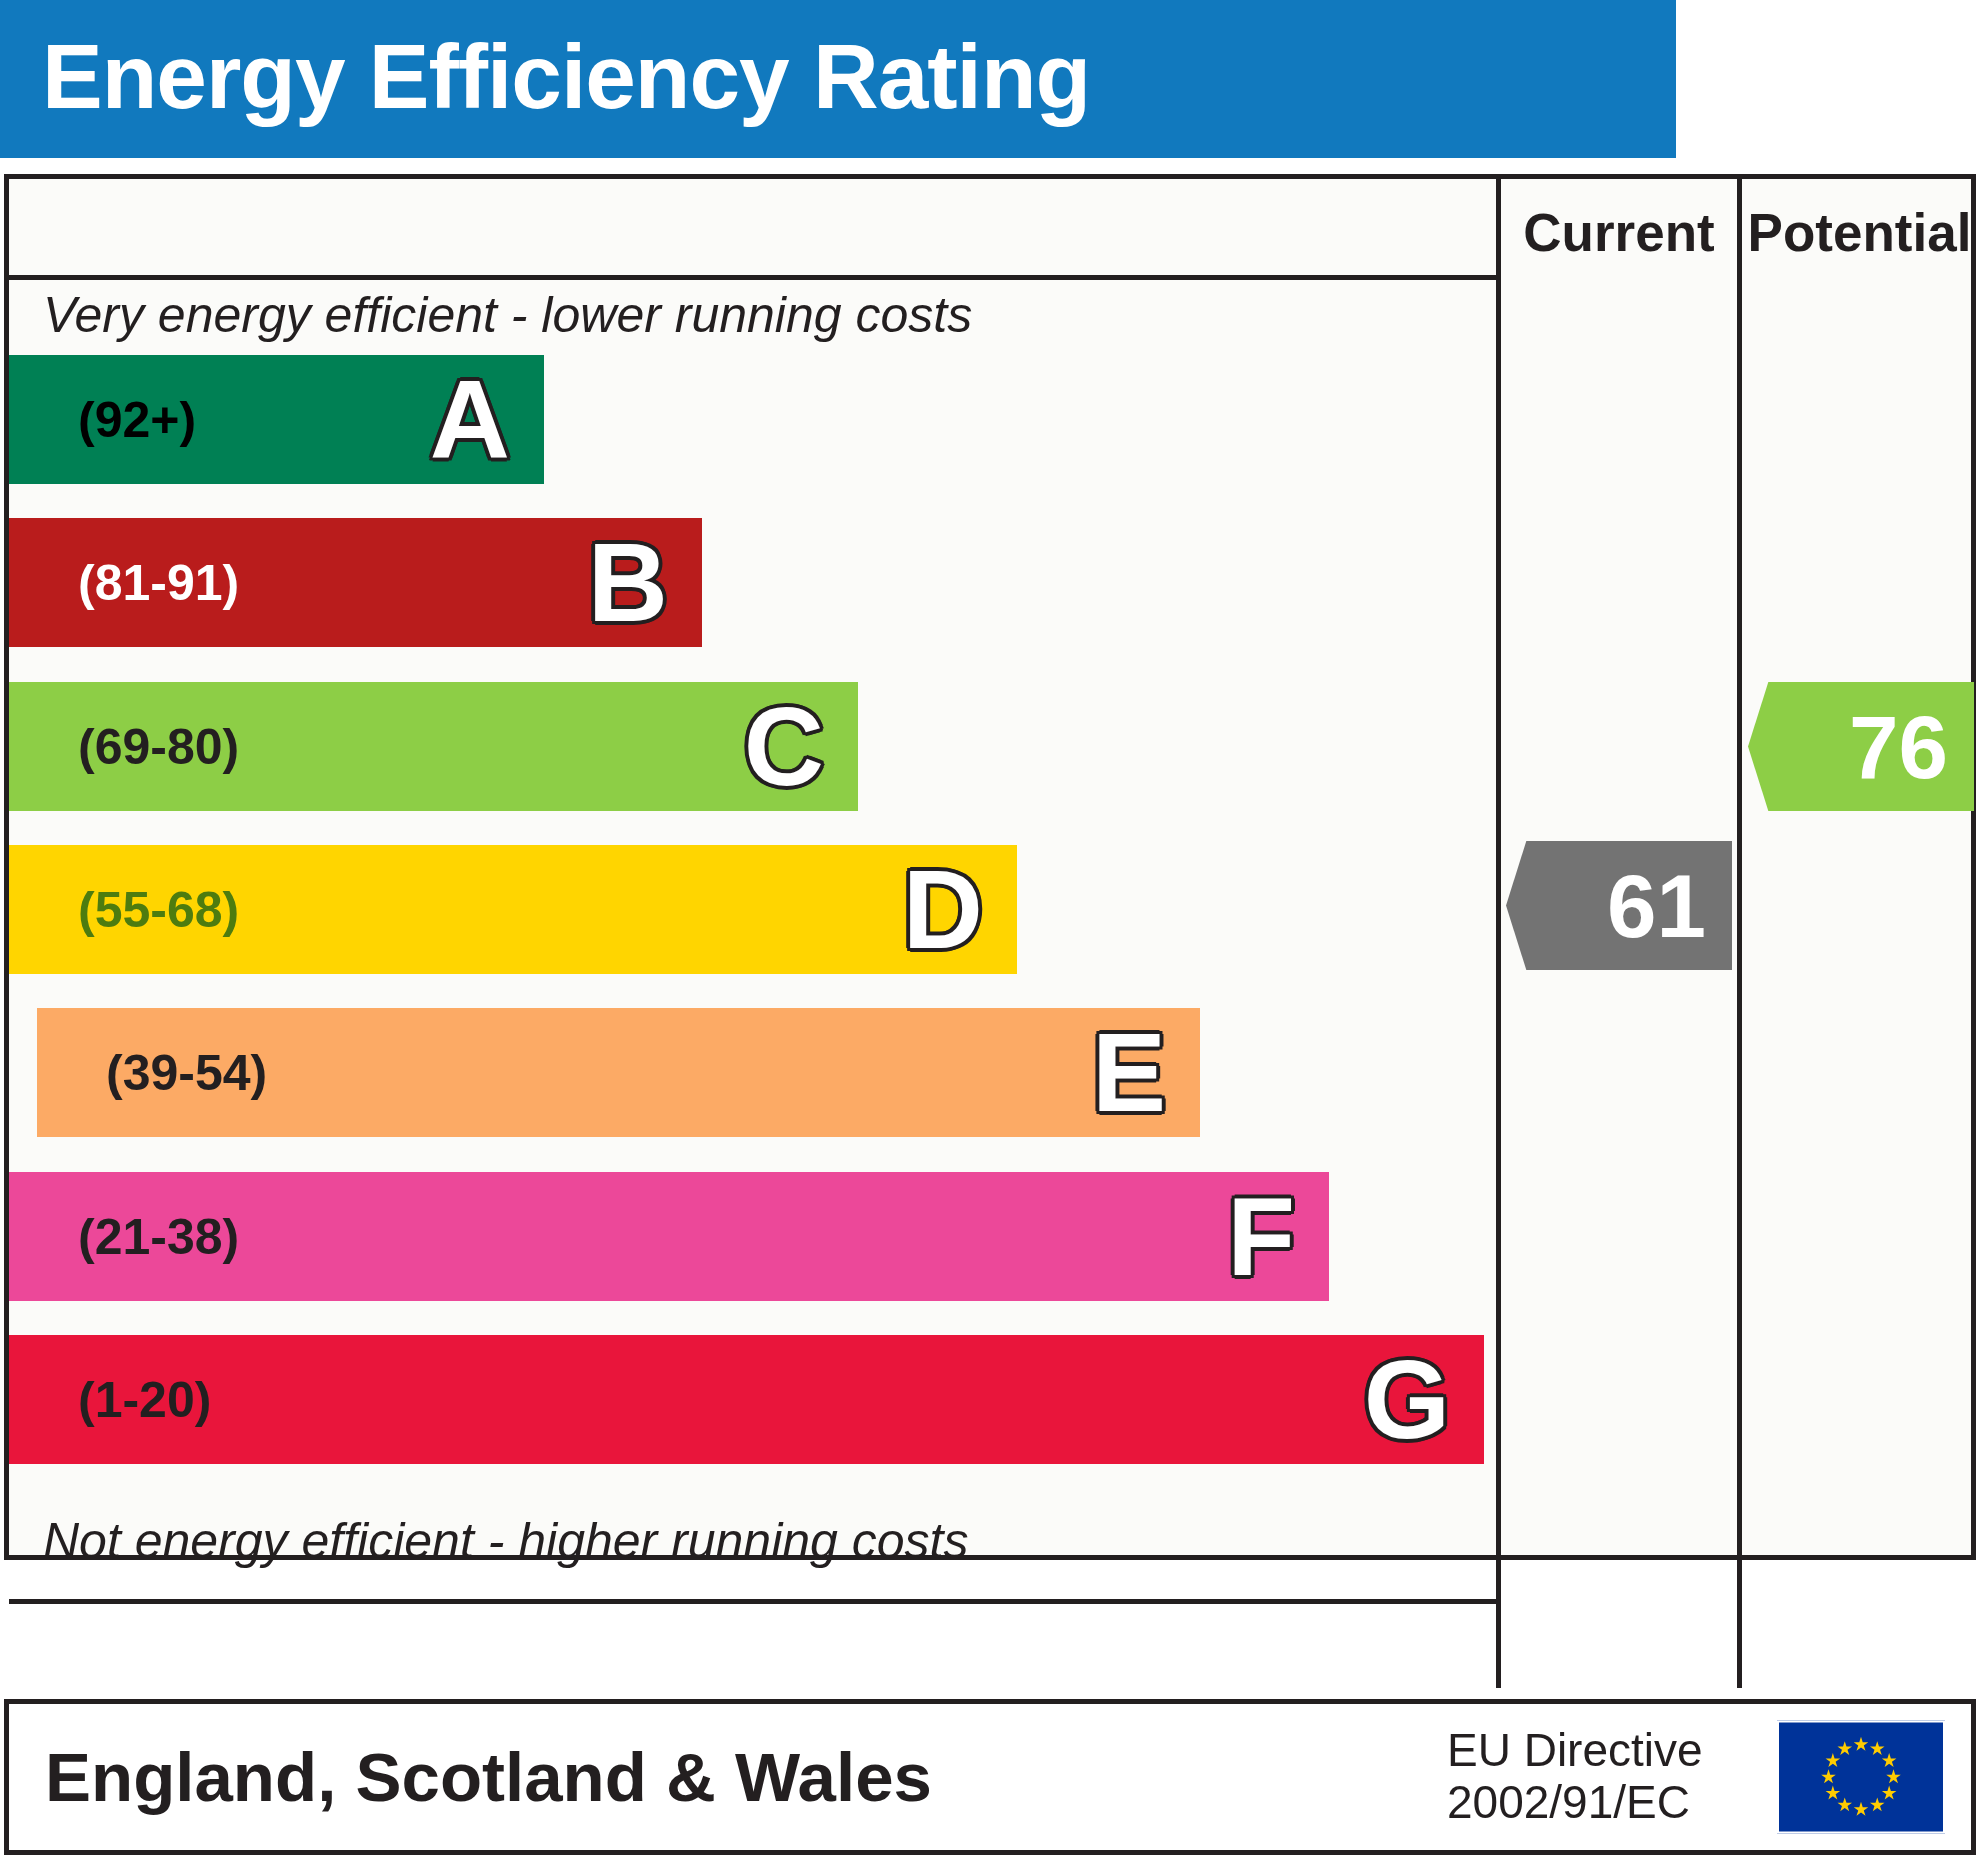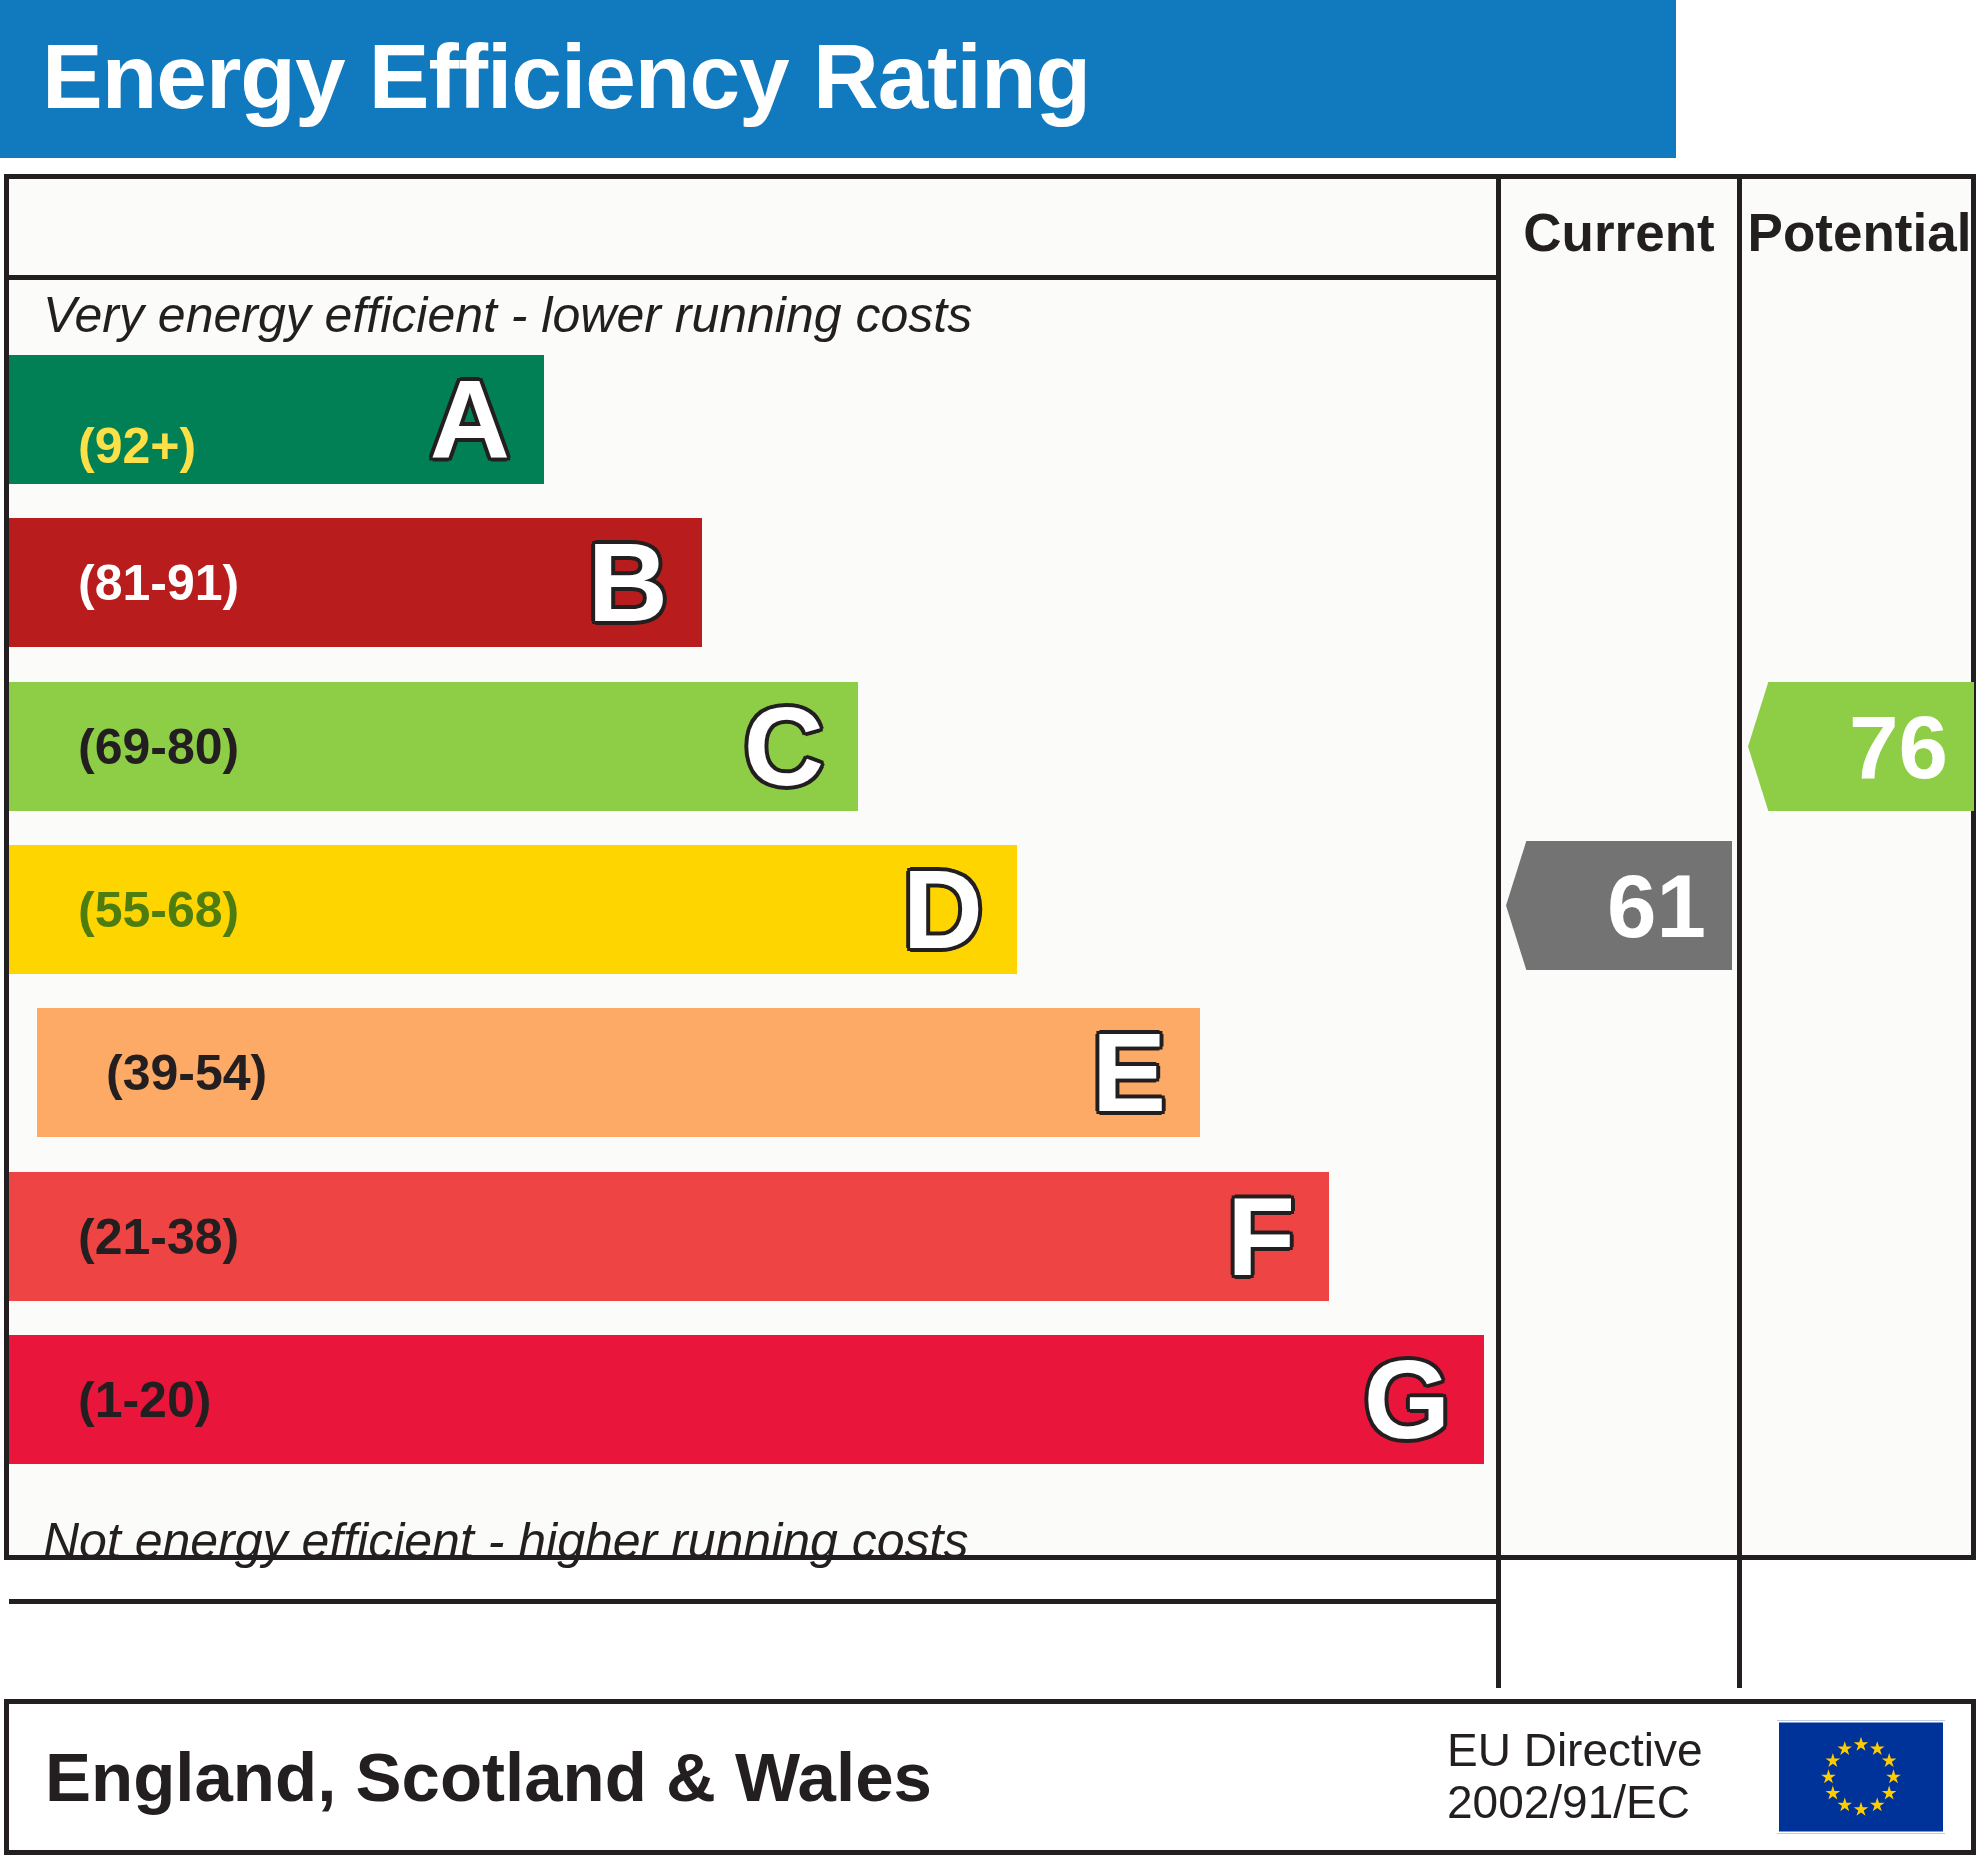--- a/index.html
+++ b/index.html
@@ -233,40 +233,40 @@
     <div class="vline vline-potential"></div>
 
     <div class="col-head col-head-current">Current</div>
     <div class="col-head col-head-potential">Potential</div>
 
     <div class="caption caption-top">Very energy efficient - lower running costs</div>
     <div class="caption caption-bottom">Not energy efficient - higher running costs</div>
 
     <div class="bands">
         <div class="band" style="top: 0px; width: 535px; height: 129px; background: rgb(0, 128, 84);">
-          <span class="band-range" style="color: #fde047; margin-top: 26px;">(92+)</span>
+          <span class="band-range" style="color: #000000;">(92+)</span>
           <span class="band-letter">A</span>
         </div>
         <div class="band" style="top: 163px; width: 693px; height: 129px; background: #b91c1c; padding-left: 8px;">
           <span class="band-range" style="color: rgb(255, 255, 255);">(81-91)</span>
           <span class="band-letter">B</span>
         </div>
         <div class="band" style="top: 327px; width: 849px; height: 129px; background: rgb(141, 206, 70);">
           <span class="band-range" style="color: rgb(35, 31, 32);">(69-80)</span>
           <span class="band-letter">C</span>
         </div>
         <div class="band" style="top: 490px; width: 1008px; height: 129px; background: rgb(255, 213, 0);">
           <span class="band-range" style="color: #4d7c0f;">(55-68)</span>
           <span class="band-letter">D</span>
         </div>
         <div class="band" style="top: 653px; width: 1163px; height: 129px; background: rgb(252, 170, 101); margin-left: 28px;">
           <span class="band-range" style="color: rgb(35, 31, 32);">(39-54)</span>
           <span class="band-letter">E</span>
         </div>
-        <div class="band" style="top: 817px; width: 1320px; height: 129px; background: #ef4444;">
+        <div class="band" style="top: 817px; width: 1320px; height: 129px; background: #ec4899;">
           <span class="band-range" style="color: rgb(35, 31, 32);">(21-38)</span>
           <span class="band-letter">F</span>
         </div>
         <div class="band" style="top: 980px; width: 1475px; height: 129px; background: rgb(233, 21, 59);">
           <span class="band-range" style="color: rgb(35, 31, 32);">(1-20)</span>
           <span class="band-letter">G</span>
         </div>
       </div>
 
     <div id="rating-arrow-group">

